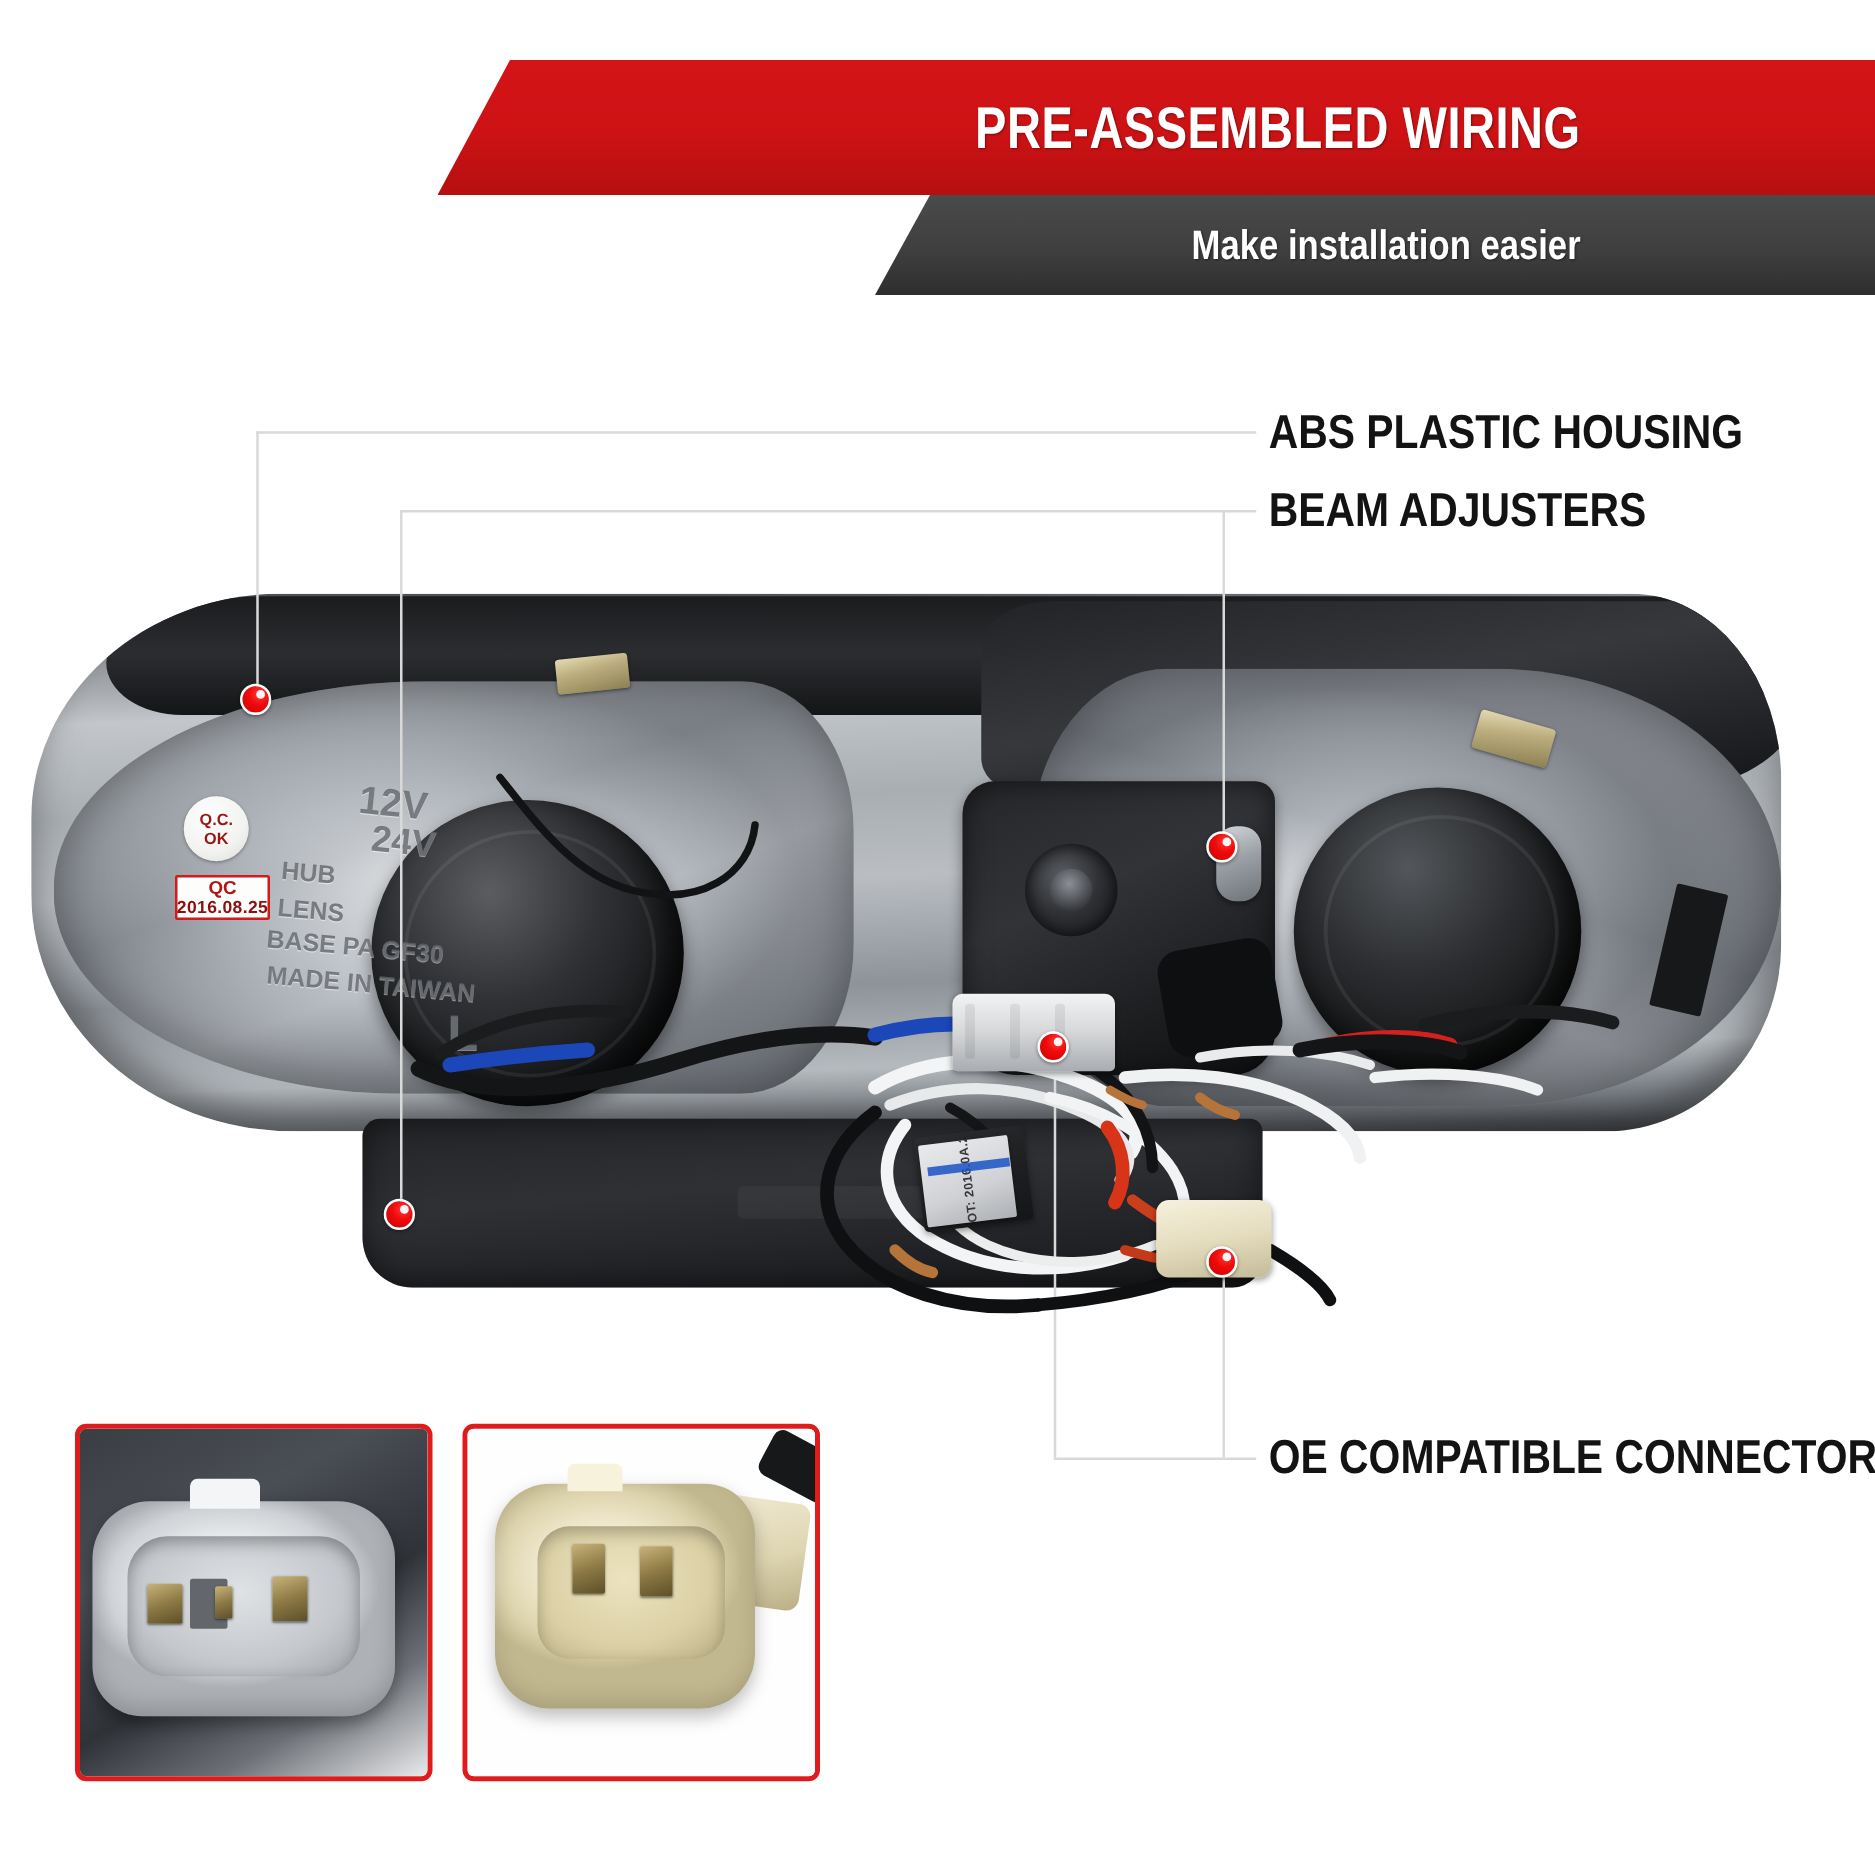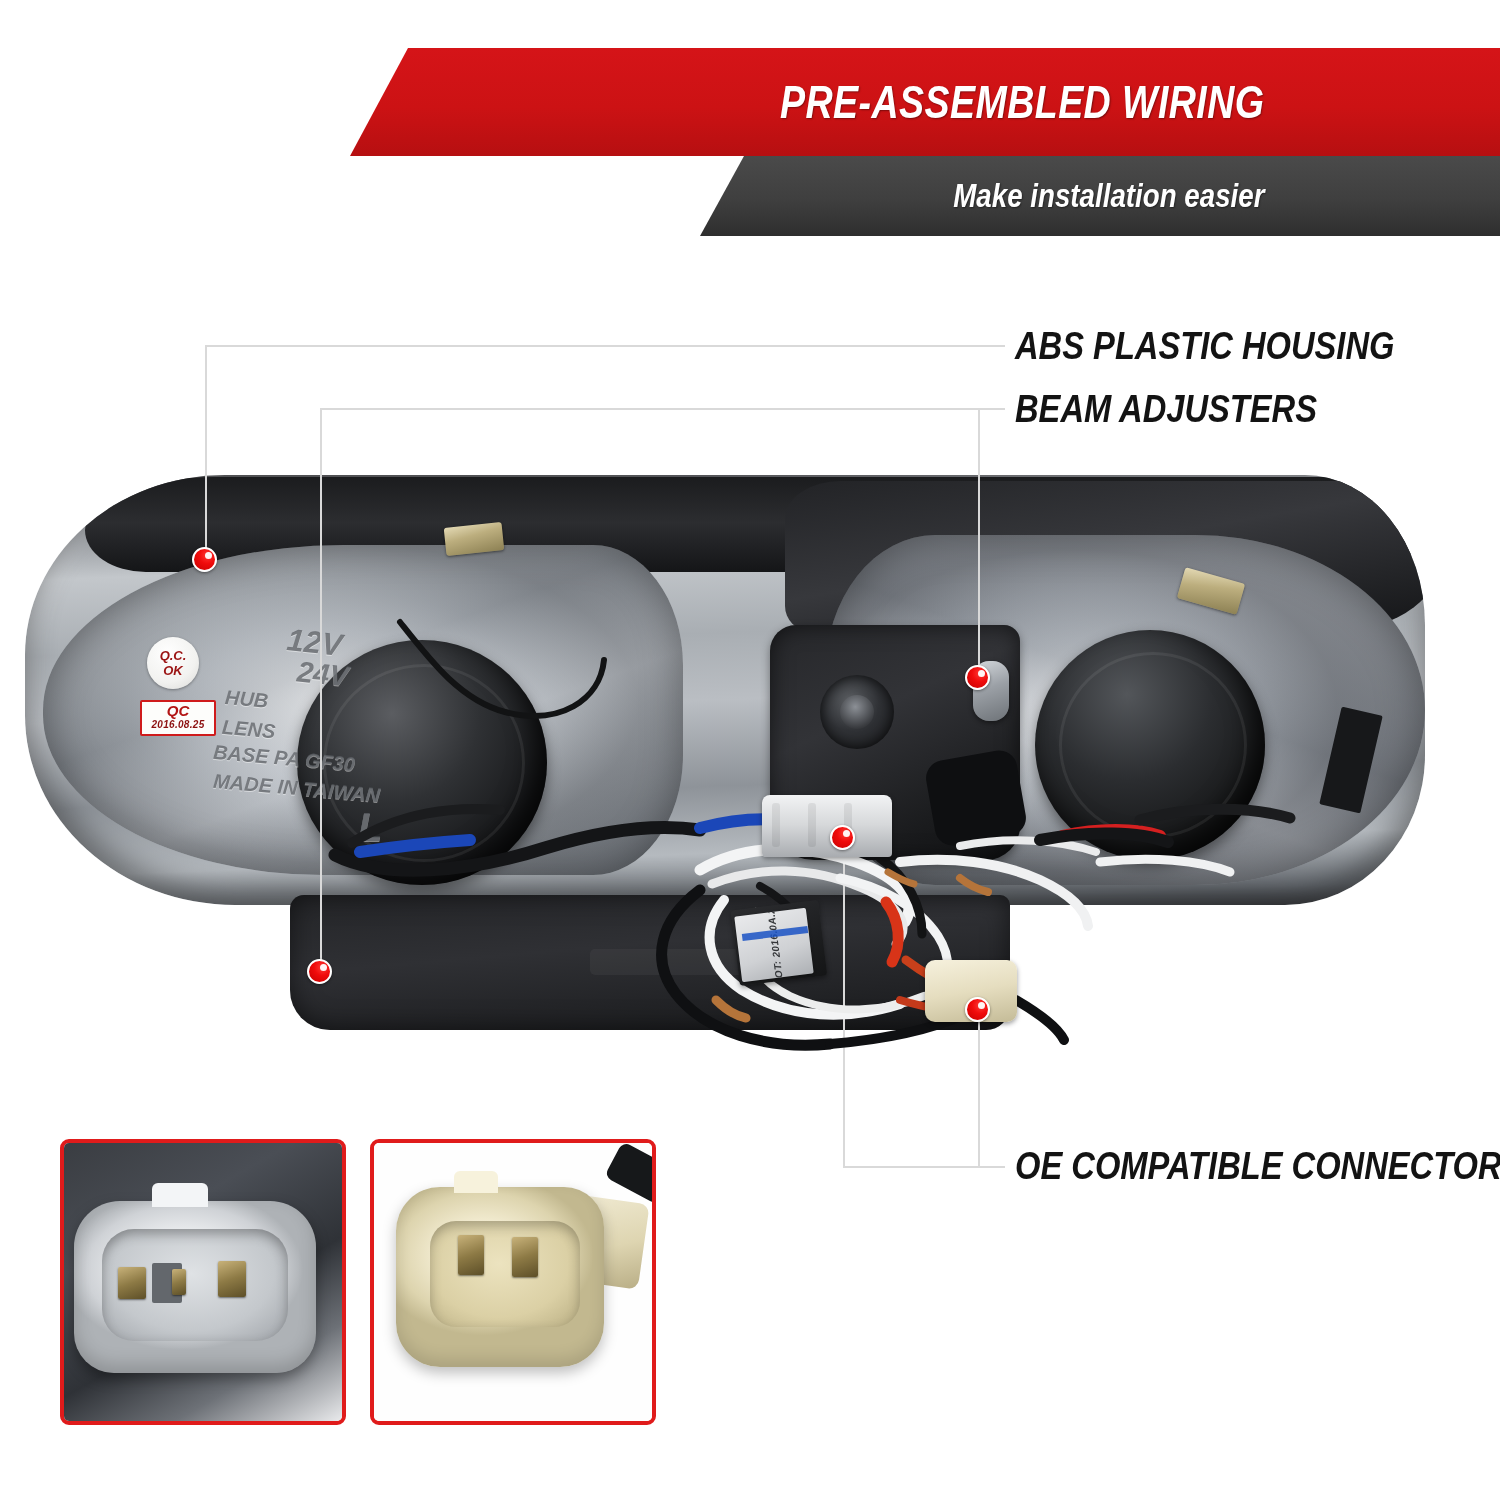--- a/index.html
+++ b/index.html
@@ -1,19 +1,19 @@
 <!DOCTYPE html>
 <html><head>
 <meta charset="utf-8">
 <style>
   * { margin:0; padding:0; box-sizing:border-box; }
   html,body { width:1500px; height:1500px; background:#ffffff; overflow:hidden; }
   body { font-family:"Liberation Sans", sans-serif; position:relative; }
 
-  .stage { position:absolute; inset:0; width:1288px; height:1500px; background:#fff;font-style:italic; }
+  .stage { position:absolute; inset:0; width:1288px; height:1500px; background:#fff; }
 
   
   .banner-red {
     position:absolute; left:350px; top:48px; width:1150px; height:108px;
     background:linear-gradient(180deg,#d51418 0%, #cc1214 55%, #b60f11 100%);
     clip-path: polygon(58px 0, 1150px 0, 1150px 108px, 0 108px);
     box-shadow:0 2px 5px rgba(0,0,0,.28);
     z-index:6;
   }
   .banner-red-txt {
@@ -203,21 +203,21 @@
     color:#9b1414; font-size:13px; font-weight:700; line-height:15px;
   }
   
   .qc-rect{
     position:absolute; left:140px; top:700px; width:76px; height:36px; z-index:16;
     background:#fdfdfb; border:2px solid #cf1b1b; border-radius:2px;
     display:flex; flex-direction:column; align-items:center; justify-content:center;
     line-height:14px;
   }
   .qc-rect .t1{ color:#b31515; font-size:15px; font-weight:700; }
-  .qc-rect .t2{ color:#8c1010; font-size:10px; font-weight:700; letter-spacing:.3px; }
+  .qc-rect .t2{ color:#8c1010; font-size:14px; font-weight:700; letter-spacing:.3px; }
 
   
   .blk-label{
     position:absolute; left:1330px; top:710px; width:42px; height:100px;
     background:#17181a; transform:rotate(13deg); z-index:16; border-radius:2px;
   }
 
   
   .wire-layer{ position:absolute; left:0; top:0; width:1500px; height:1500px; z-index:18; pointer-events:none; }
 

